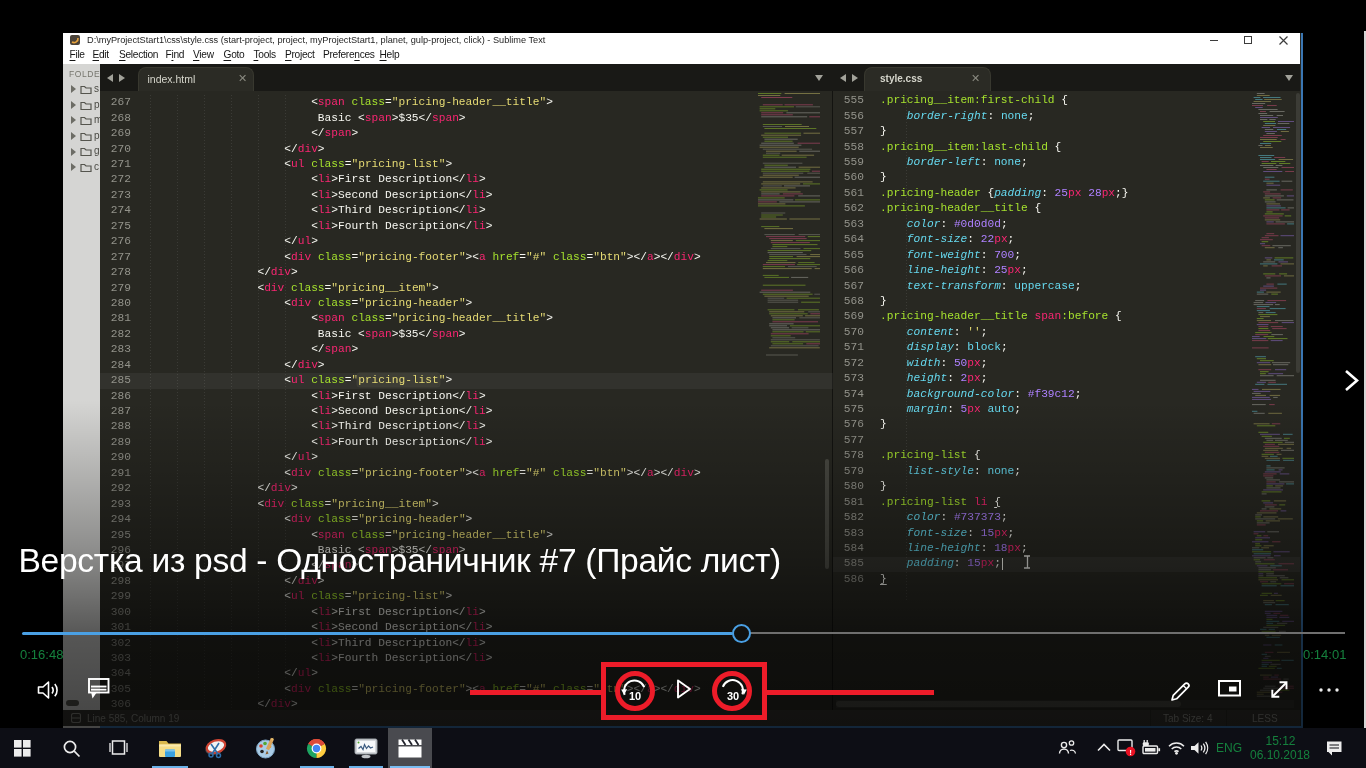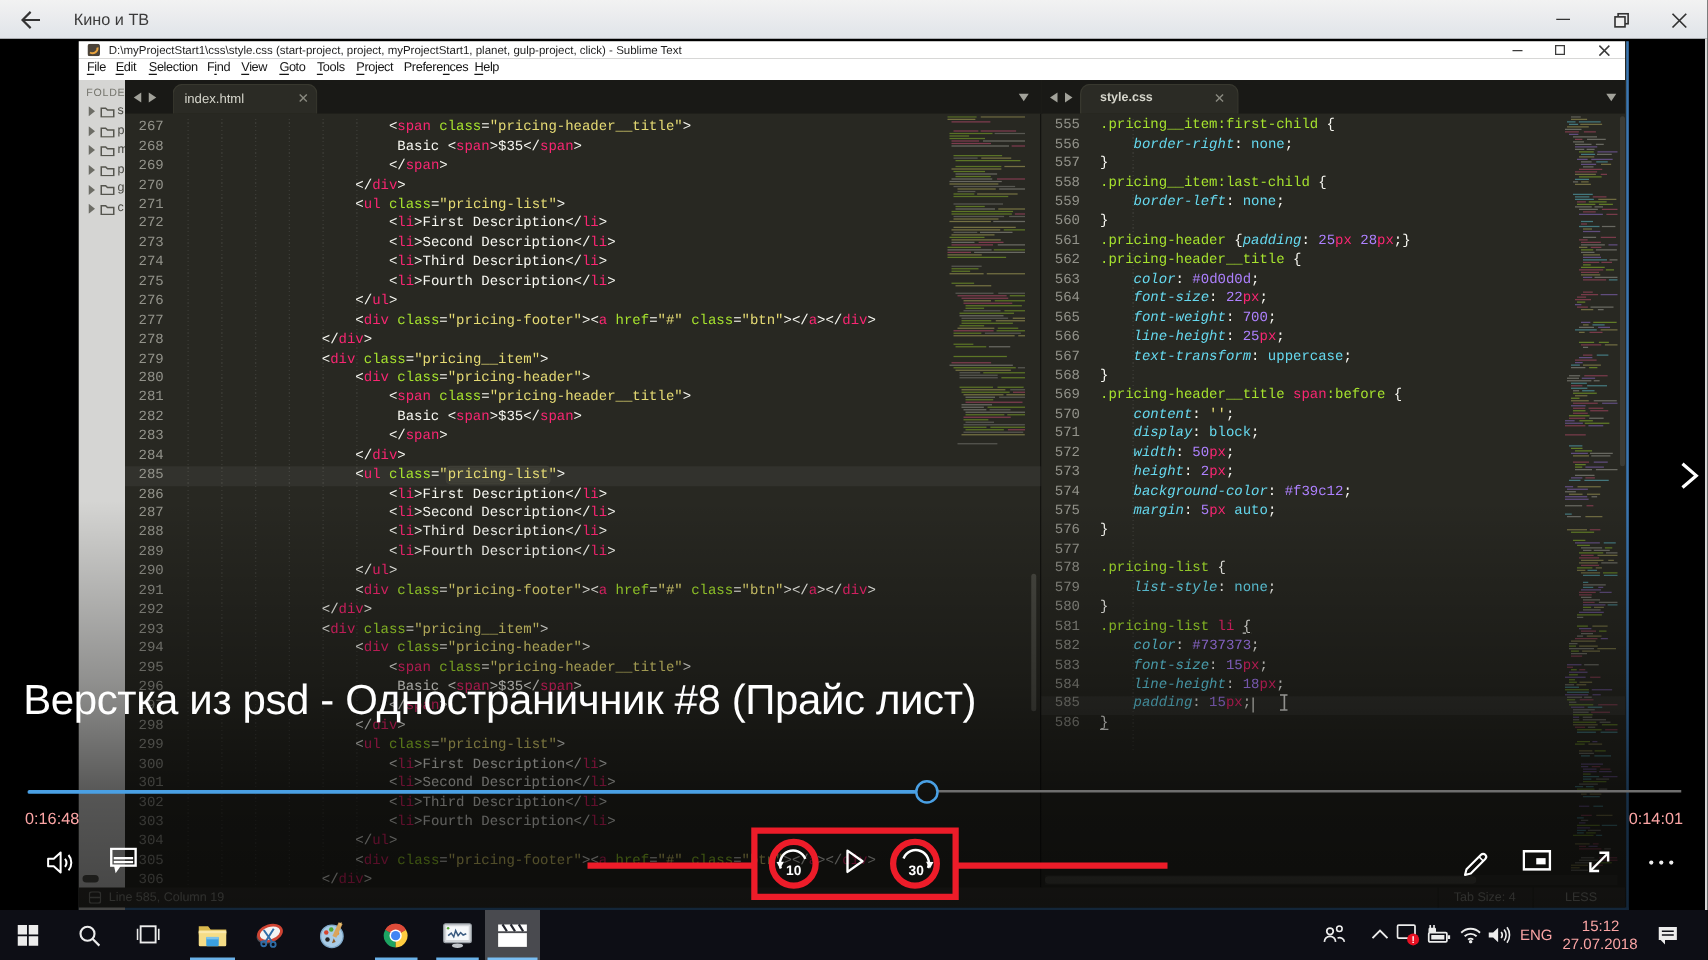--- a/index.html
+++ b/index.html
@@ -26,38 +26,24 @@
 .ctr{margin-left:16px;color:#f8f8f2}
 .code i{font-style:italic}
 .hirow{position:absolute;background:rgba(255,255,255,.05)}
 .wordhi{background:#3e3e36;border-radius:2px;box-shadow:0 0 0 1.5px #3e3e36}
 #status{position:absolute;left:0;top:677px;width:1237px;height:15.5px;background:#35342f;color:#90908a;font-size:10px}
 #dim{position:absolute;left:0;top:31px;width:1366px;height:697px;background:linear-gradient(180deg,rgba(0,0,0,0) 0%,rgba(0,0,0,0) 53%,rgba(0,0,0,.33) 74%,rgba(0,0,0,.60) 87%,rgba(0,0,0,.68) 100%);pointer-events:none}
 #vtitle{position:absolute;left:18.5px;top:541.5px;font-size:33.6px;color:#fff;letter-spacing:-.3px}
 #taskbar{position:absolute;left:0;top:728px;width:1366px;height:40px;background:#0d0e15}
 .undl{position:absolute;top:37.5px;height:2.5px;background:#6ab1e8}
 .red{position:absolute;border-color:#ed1c29;background:#ed1c29}
-.trayt{position:absolute;color:#fca5a5;font-size:11.5px}
+.trayt{position:absolute;color:#15803d;font-size:11.5px}
 
 </style></head><body>
 <div id="stage">
-<div id="topbar">
-<svg class="ab" style="left:16px;top:8px" width="17" height="16">
-        <path d="M16 8 H2 M8.5 1.5 L2 8 l6.5 6.5" stroke="#333" stroke-width="1.7" fill="none"></path>
-      </svg>
-<div class="t">Кино и ТВ</div>
-<div class="ab" style="left:1245px;top:15px;width:11px;height:1.4px;background:#333"></div>
-<svg class="ab" style="left:1291px;top:10px" width="13" height="13">
-        <rect x="3.5" y="1" width="8" height="8" fill="none" stroke="#333" stroke-width="1.3"></rect>
-        <rect x="1" y="3.5" width="8" height="8" fill="#efefef" stroke="#333" stroke-width="1.3"></rect>
-      </svg>
-<svg class="ab" style="left:1337px;top:10px" width="13" height="13">
-        <path d="M1 1 L12 12 M12 1 L1 12" stroke="#333" stroke-width="1.4"></path>
-      </svg>
-</div>
 <div id="win">
 <div id="tbar">
 <svg class="ab" style="left:7px;top:2px" width="10" height="10">
           <rect width="10" height="10" rx="2" fill="#4a4238"></rect>
           <path d="M2 7 a4 4 0 0 0 6-4" stroke="#e8a33d" stroke-width="1.6" fill="none"></path>
         </svg>
 <div class="tt">D:\myProjectStart1\css\style.css (start-project, project, myProjectStart1, planet, gulp-project, click) - Sublime Text</div>
 <div class="ab" style="left:1147px;top:7px;width:8px;height:1.2px;background:#3c3c3c"></div>
 <div class="ab" style="left:1181px;top:3px;width:8px;height:8px;border:1.2px solid #3c3c3c"></div>
 <svg class="ab" style="left:1216px;top:3px" width="9" height="9">
@@ -770,21 +756,21 @@
 </div>
 </div>
 <svg class="ab" style="left:1023px;top:555px" width="9" height="14">
       <path d="M1 1 h6 M4.5 1 v12 M1 13 h6" stroke="#e8e8e4" stroke-width="1.3" fill="none"></path>
     </svg>
 <svg class="ab" style="left:1344px;top:369px" width="16" height="23">
       <path d="M2 2 L13 11.5 L2 21" stroke="#fff" stroke-width="2.6" fill="none"></path>
     </svg>
 <div id="dim"></div>
 <div class="ab" style="left:1364px;top:31px;width:2px;height:697px;background:#d6d6d6"></div>
-<div id="vtitle">Верстка из psd - Одностраничник #8 (Прайс лист)</div>
+<div id="vtitle">Верстка из psd - Одностраничник #7 (Прайс лист)</div>
 <div class="ab" style="left:22px;top:631.8px;width:711px;height:3px;background:#4aa0e4;border-radius:2px"></div>
 <div class="ab" style="left:750px;top:632.3px;width:595px;height:2px;background:#6f6f6f"></div>
 <div class="ab" style="left:731.5px;top:623.5px;width:19px;height:19px;border:2.6px solid #4aa0e4;border-radius:50%"></div>
 <div class="trayt" style="left:20px;top:647px;font-size:13px">0:16:48</div>
 <div class="trayt" style="left:1303px;top:647px;font-size:13px">0:14:01</div>
 <svg class="ab" style="left:36px;top:678px" width="26" height="24">
       <path d="M2.5 9 h4.5 l5.5 -5 v16 l-5.5 -5 h-4.5 z" fill="none" stroke="#fff" stroke-width="1.6" stroke-linejoin="round"></path>
       <path d="M16 9 a5.5 5.5 0 0 1 0 6.5 M18.8 6 a9.5 9.5 0 0 1 0 12.3" fill="none" stroke="#fff" stroke-width="1.6"></path>
     </svg>
 <svg class="ab" style="left:88px;top:678px" width="22" height="23">
@@ -916,18 +902,18 @@
 <svg class="ab" style="left:1167px;top:12px" width="19" height="15">
         <path d="M2 6.2 a10.5 10.5 0 0 1 15 0 M4.7 9 a7 7 0 0 1 9.6 0 M7.4 11.7 a3.4 3.4 0 0 1 4.2 0" fill="none" stroke="#ececec" stroke-width="1.5"></path>
         <circle cx="9.5" cy="13.3" r="1.4" fill="#ececec"></circle>
       </svg>
 <svg class="ab" style="left:1189px;top:11px" width="20" height="18">
         <path d="M2 7 h3.5 l4 -3.8 v11.6 l-4 -3.8 H2 z" fill="#ececec"></path>
         <path d="M12 6.5 a4.5 4.5 0 0 1 0 5 M14.3 4.6 a7.5 7.5 0 0 1 0 8.8 M16.6 2.8 a10.5 10.5 0 0 1 0 12.4" fill="none" stroke="#ececec" stroke-width="1.3"></path>
       </svg>
 <div class="trayt" style="left:1216px;top:13px;font-size:12px">ENG</div>
 <div class="trayt" style="left:1253px;top:6px;width:55px;text-align:center;font-size:12px">15:12</div>
-<div class="trayt" style="left:1247px;top:20px;width:66px;text-align:center;font-size:12px">27.07.2018</div>
+<div class="trayt" style="left:1247px;top:20px;width:66px;text-align:center;font-size:12px">06.10.2018</div>
 <svg class="ab" style="left:1326px;top:12px" width="17" height="17">
         <path d="M1 1.5 h14.5 v10.5 h-9.5 v3.5 l-3.5 -3.5 H1 z" fill="#ececec"></path>
         <path d="M3.5 5 h9.5 M3.5 8 h9.5" stroke="#0d0e15" stroke-width="1.2"></path>
       </svg>
 </div>
 </div>
 </body></html>

